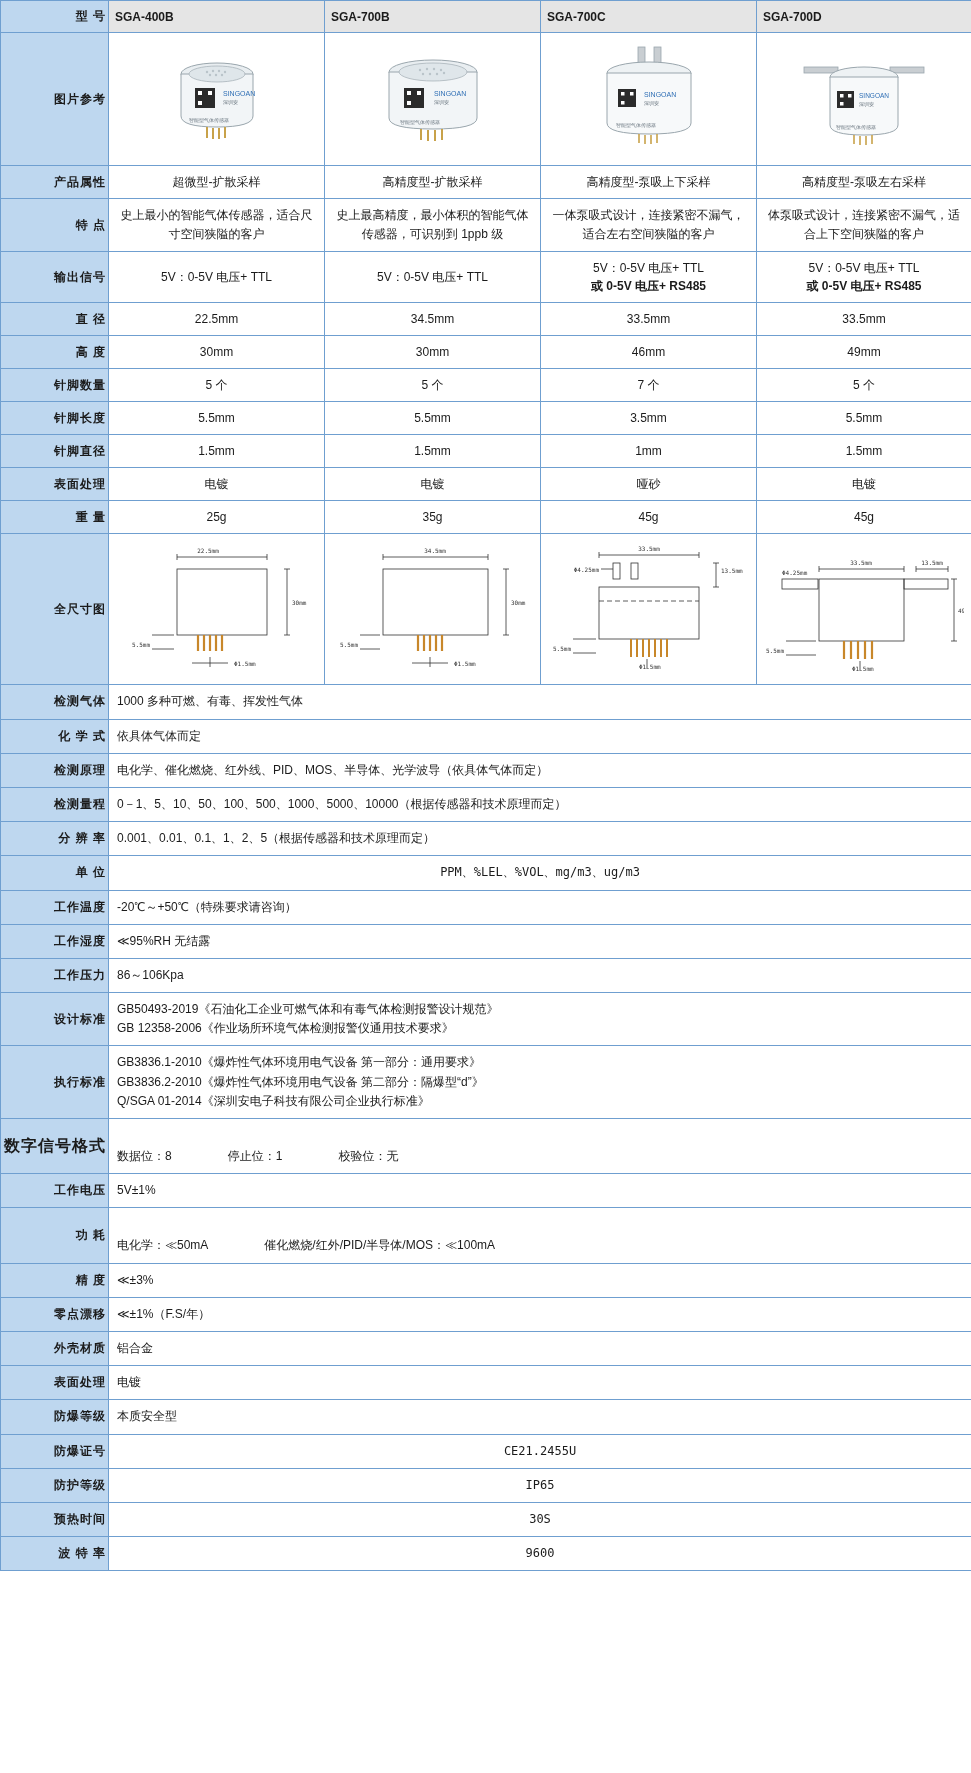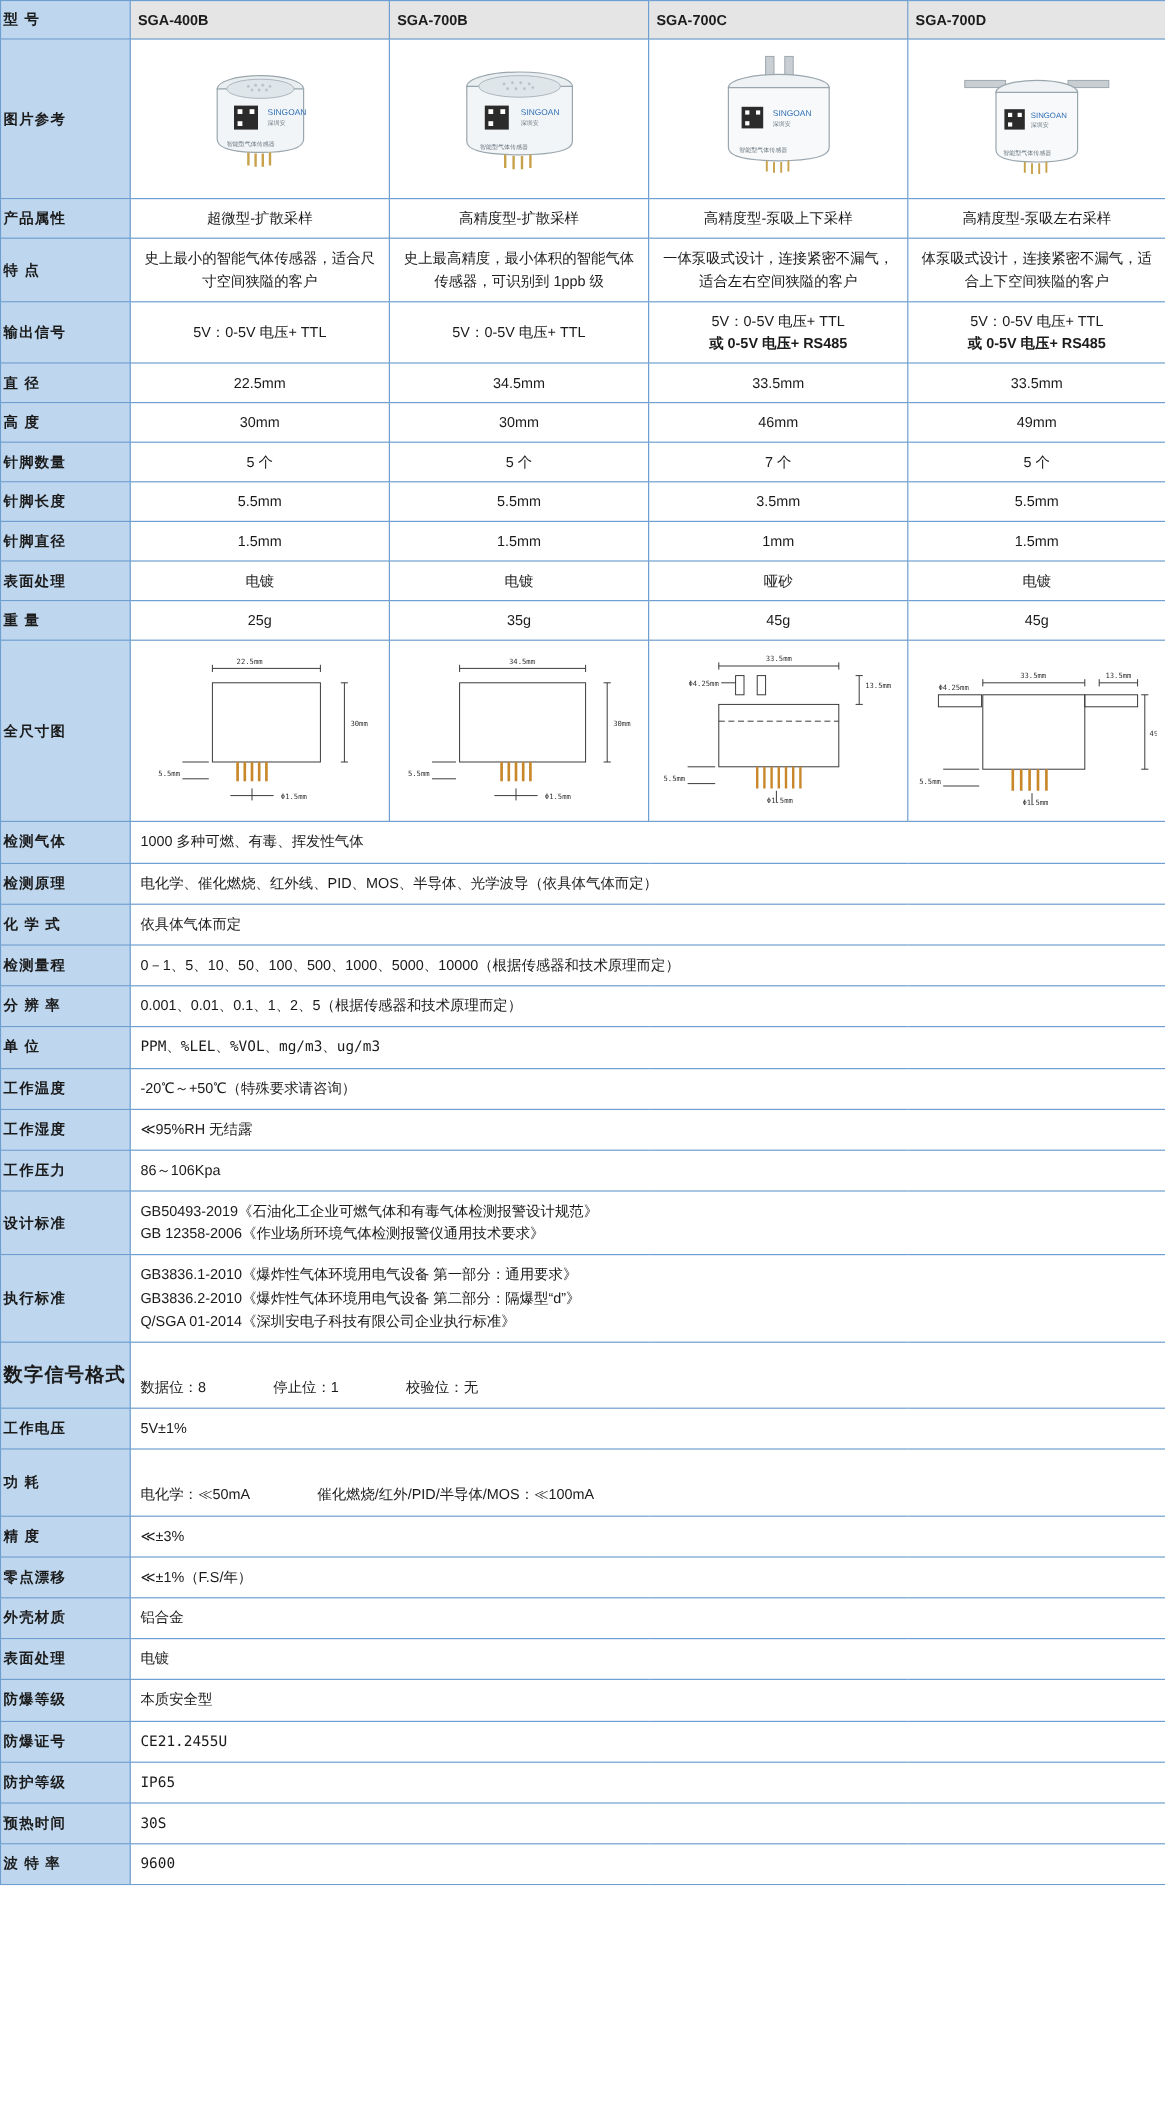--- a/index.html
+++ b/index.html
@@ -17,21 +17,21 @@
   }
   table.spec td {
     border: 1px solid #6f9fd0;
     vertical-align: middle;
     font-size: 12px;
     color: #1b1b1b;
   }
   td.label {
     width: 108px;
     background: #bed7ef;
-    text-align: left;
+    text-align: right;
     font-weight: bold;
     color: #17314d;
     font-size: 13px;
     padding: 7px 2px;
     letter-spacing: 1px;
   }
   td.head {
     background: #e5e5e5;
     text-align: left;
     font-weight: bold;
@@ -51,20 +51,21 @@
   }
   td.full {
     text-align: left;
     padding: 7px 8px;
     line-height: 1.6;
     font-size: 12px;
   }
   td.mono {
     font-family: "DejaVu Sans Mono", monospace;
     font-size: 11.5px;
+    text-align: center;
   }
   .b { font-weight: bold; }
 
   
   .photocell { height: 130px; padding: 4px; text-align: center; }
   .sensorwrap { display:flex; align-items:center; justify-content:center; height:124px; }
 
   
   .drawcell { height: 150px; padding: 2px; }
   .drawwrap { display:flex; align-items:center; justify-content:center; height:146px; }
@@ -423,26 +424,26 @@
           </svg>
         </div>
       </td>
     </tr>
 
     <tr>
       <td class="label">检测气体</td>
       <td class="full" colspan="4">1000 多种可燃、有毒、挥发性气体</td>
     </tr>
     <tr>
+      <td class="label">化 学 式</td>
+      <td class="full" colspan="4">依具体气体而定</td>
+    </tr>
+    <tr>
       <td class="label">检测原理</td>
       <td class="full" colspan="4">电化学、催化燃烧、红外线、PID、MOS、半导体、光学波导（依具体气体而定）</td>
-    </tr>
-    <tr>
-      <td class="label">化 学 式</td>
-      <td class="full" colspan="4">依具体气体而定</td>
     </tr>
     <tr>
       <td class="label">检测量程</td>
       <td class="full" colspan="4">0－1、5、10、50、100、500、1000、5000、10000（根据传感器和技术原理而定）</td>
     </tr>
     <tr>
       <td class="label">分 辨 率</td>
       <td class="full" colspan="4">0.001、0.01、0.1、1、2、5（根据传感器和技术原理而定）</td>
     </tr>
     <tr>

